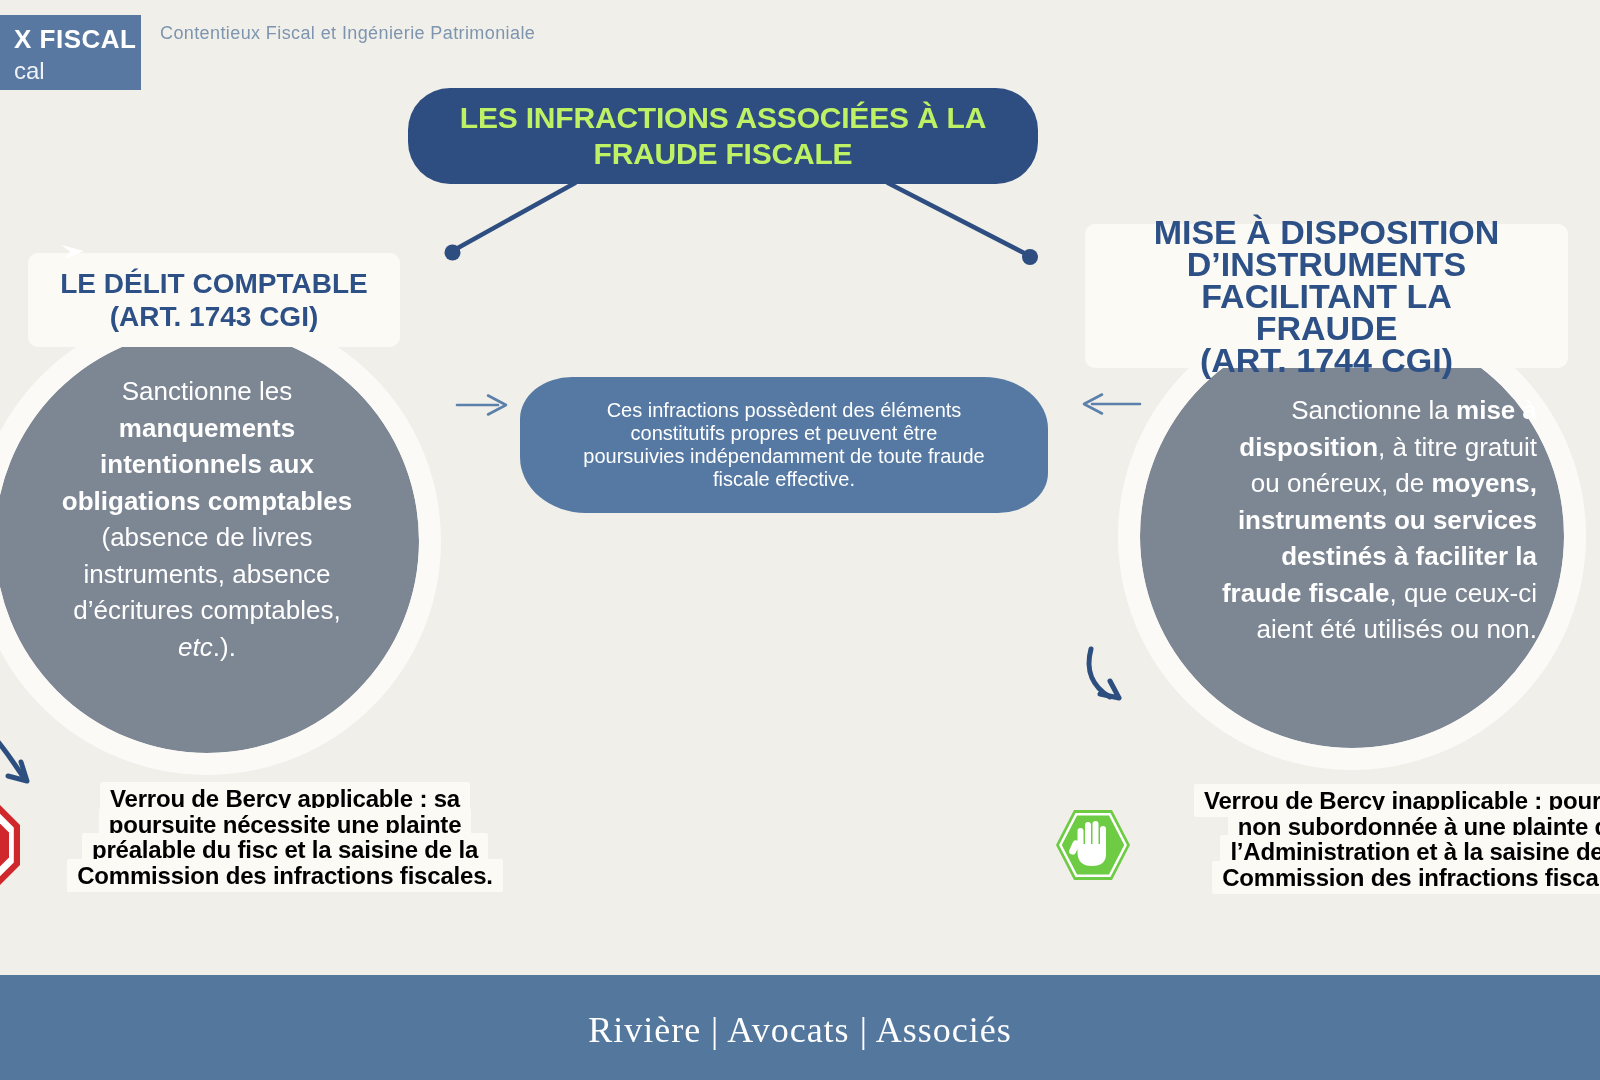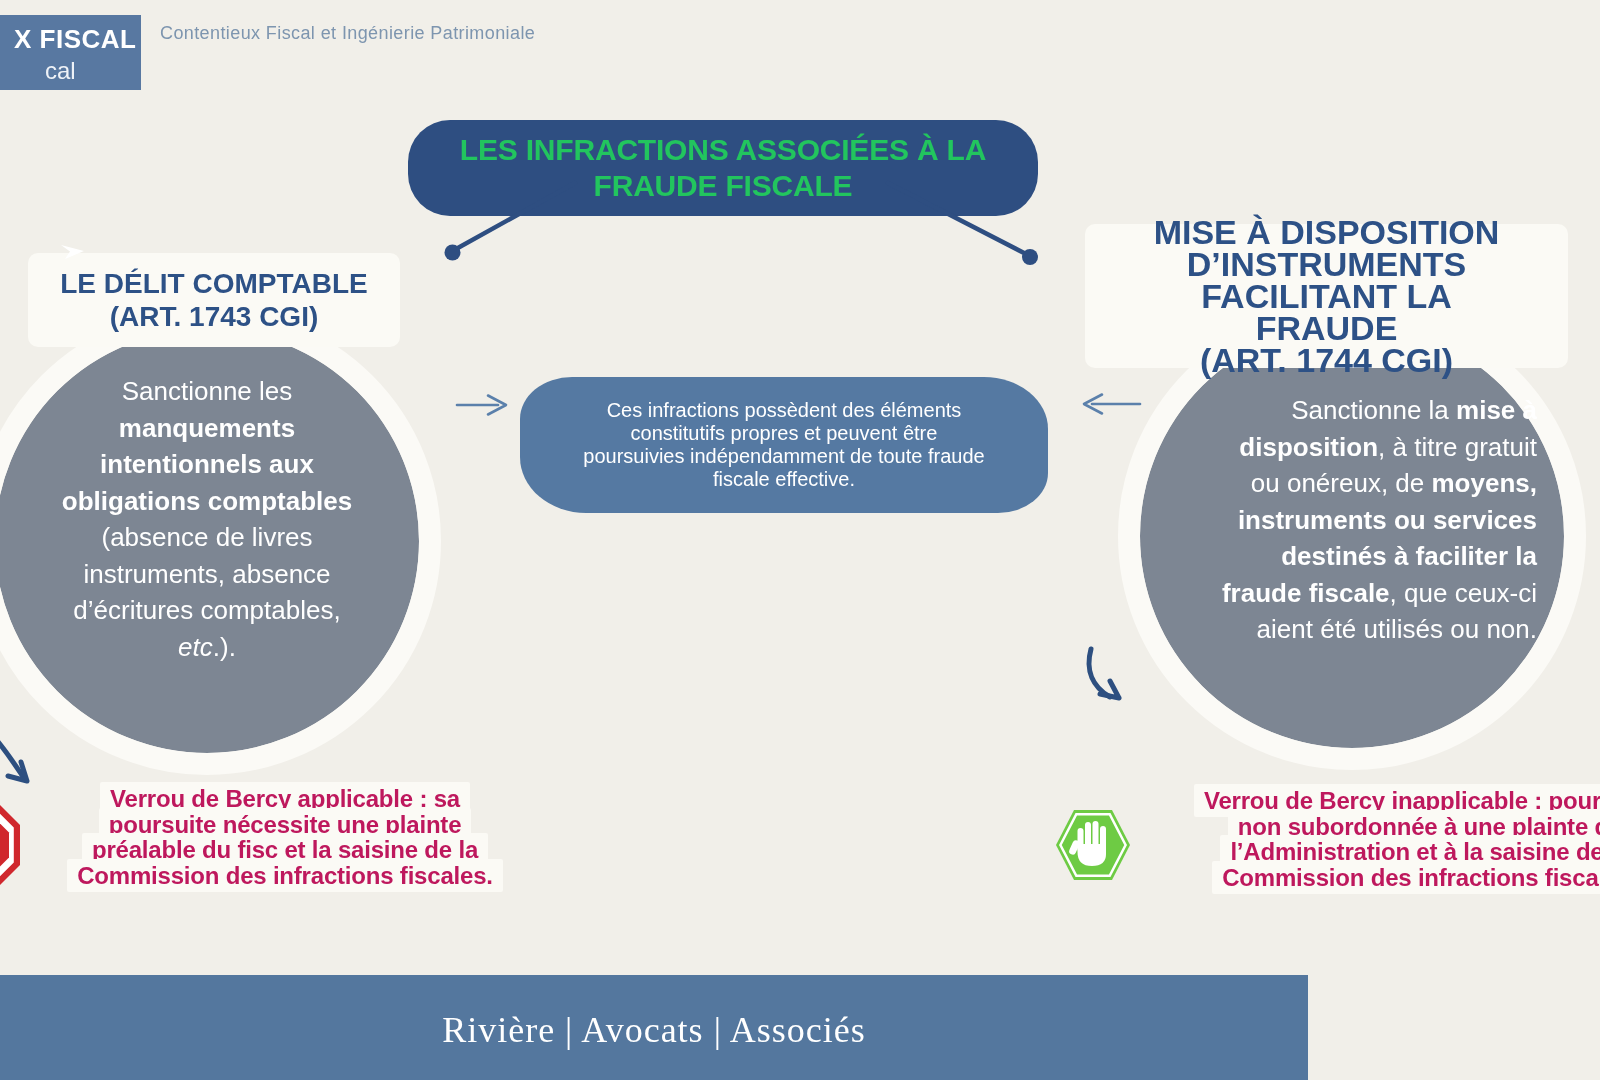--- a/index.html
+++ b/index.html
@@ -3,27 +3,27 @@
 <meta charset="utf-8">
 <style>
   html,body{margin:0;padding:0;background:#f1efe9;}
   .stage{position:relative;width:1600px;height:1080px;overflow:hidden;background:#f1efe9;
          font-family:"Liberation Sans","DejaVu Sans",sans-serif;}
   .abs{position:absolute;}
 
   
   .logo-box{left:0;top:15px;width:127px;height:75px;background:#5878a1;color:#fff;padding-left:14px;}
   .logo-l1{font-size:26px;font-weight:700;letter-spacing:.5px;margin-top:9px;}
-  .logo-l2{font-size:24px;font-weight:300;color:#eef2f7;margin-top:2px;margin-left:31px;}
+  .logo-l2{font-size:24px;font-weight:300;color:#eef2f7;margin-top:2px;}
   .subtitle{left:160px;top:23px;font-size:18px;color:#7d95af;letter-spacing:.4px;}
 
   
   .title-box{left:408px;top:88px;width:630px;height:96px;background:#2e4e81;border-radius:42px;
-             display:flex;align-items:center;justify-content:center;color:#22c55e;text-align:center;
-             font-size:30px;font-weight:700;line-height:36px;letter-spacing:-.2px;margin-top:32px;}
+             display:flex;align-items:center;justify-content:center;color:#bef264;text-align:center;
+             font-size:30px;font-weight:700;line-height:36px;letter-spacing:-.2px;}
 
   
   .card{background:#fbfaf5;border-radius:10px;color:#2d5186;font-weight:700;text-align:center;
         display:flex;align-items:center;justify-content:center;}
   .card-left{left:28px;top:253px;width:372px;height:94px;font-size:28px;line-height:33px;}
   .card-right{left:1085px;top:224px;width:483px;height:144px;font-size:34px;line-height:32px;}
 
   
   .circle{width:468px;height:468px;border-radius:50%;border:22px solid #fbfaf6;background:#7d8693;
           background-clip:padding-box;box-sizing:border-box;display:flex;align-items:center;justify-content:center;
@@ -34,28 +34,28 @@
   .circle-right .circle-text{top:-16px;width:370px;}
   .b{font-weight:700;} .i{font-style:italic;}
 
   
   .blob{left:520px;top:377px;width:528px;height:136px;background:#5579a2;color:#fff;
         border-radius:52px 64px 50px 66px / 42px 52px 40px 56px;
         display:flex;align-items:center;justify-content:center;text-align:center;
         font-size:20px;line-height:23px;}
 
   
-  .note{color:#be185d;font-weight:700;text-align:center;font-size:24px;line-height:25.5px;letter-spacing:-.2px;}
+  .note{color:#000000;font-weight:700;text-align:center;font-size:24px;line-height:25.5px;letter-spacing:-.2px;}
   .note-left{left:25px;top:786px;width:520px;}
   .note-right{left:1140px;top:788px;width:580px;}
   .note-bg{background:#fbfaf5;padding:3px 10px;border-radius:2px;
            -webkit-box-decoration-break:clone;box-decoration-break:clone;}
 
   
-  .footer{left:0;top:975px;width:1308px;height:105px;background:#54779e;color:#fff;
+  .footer{left:0;top:975px;width:1600px;height:105px;background:#54779e;color:#fff;
           display:flex;align-items:center;justify-content:center;
           font-family:"Liberation Serif","DejaVu Serif",serif;font-size:36px;letter-spacing:1px;padding-top:4px;box-sizing:border-box;}
 
   .overlay{left:0;top:0;width:1600px;height:1080px;pointer-events:none;}
 </style>
 </head>
 <body>
 
 <div class="stage">
 

